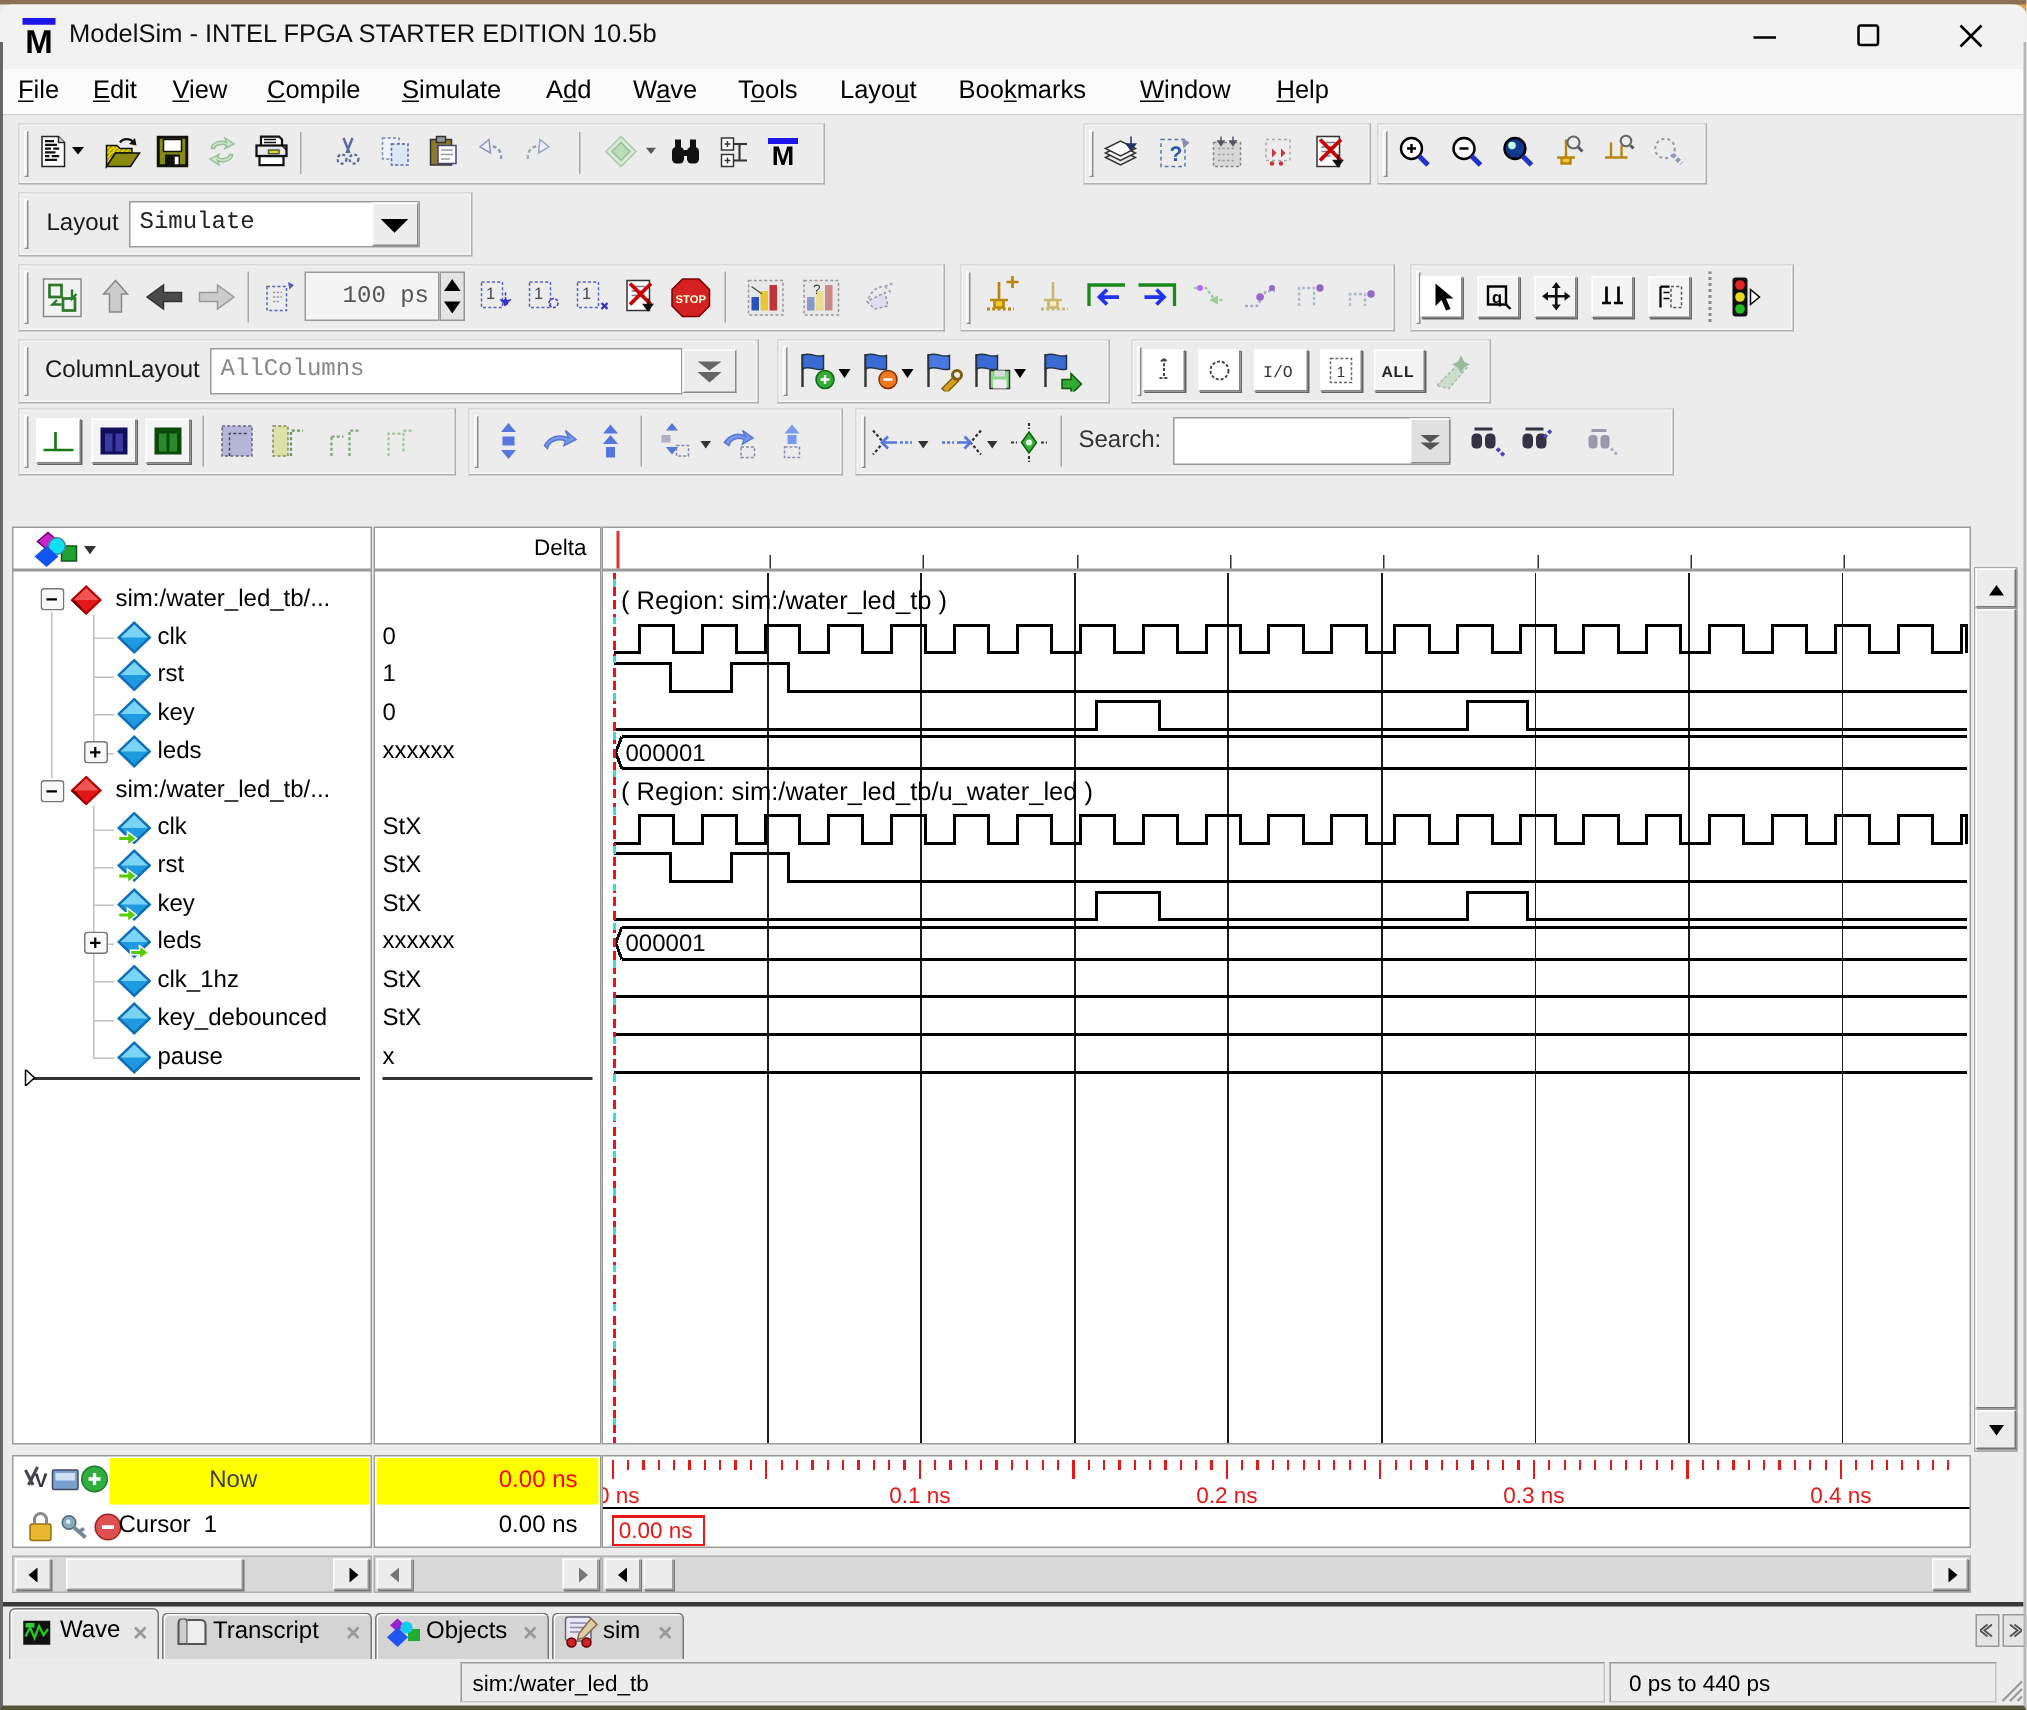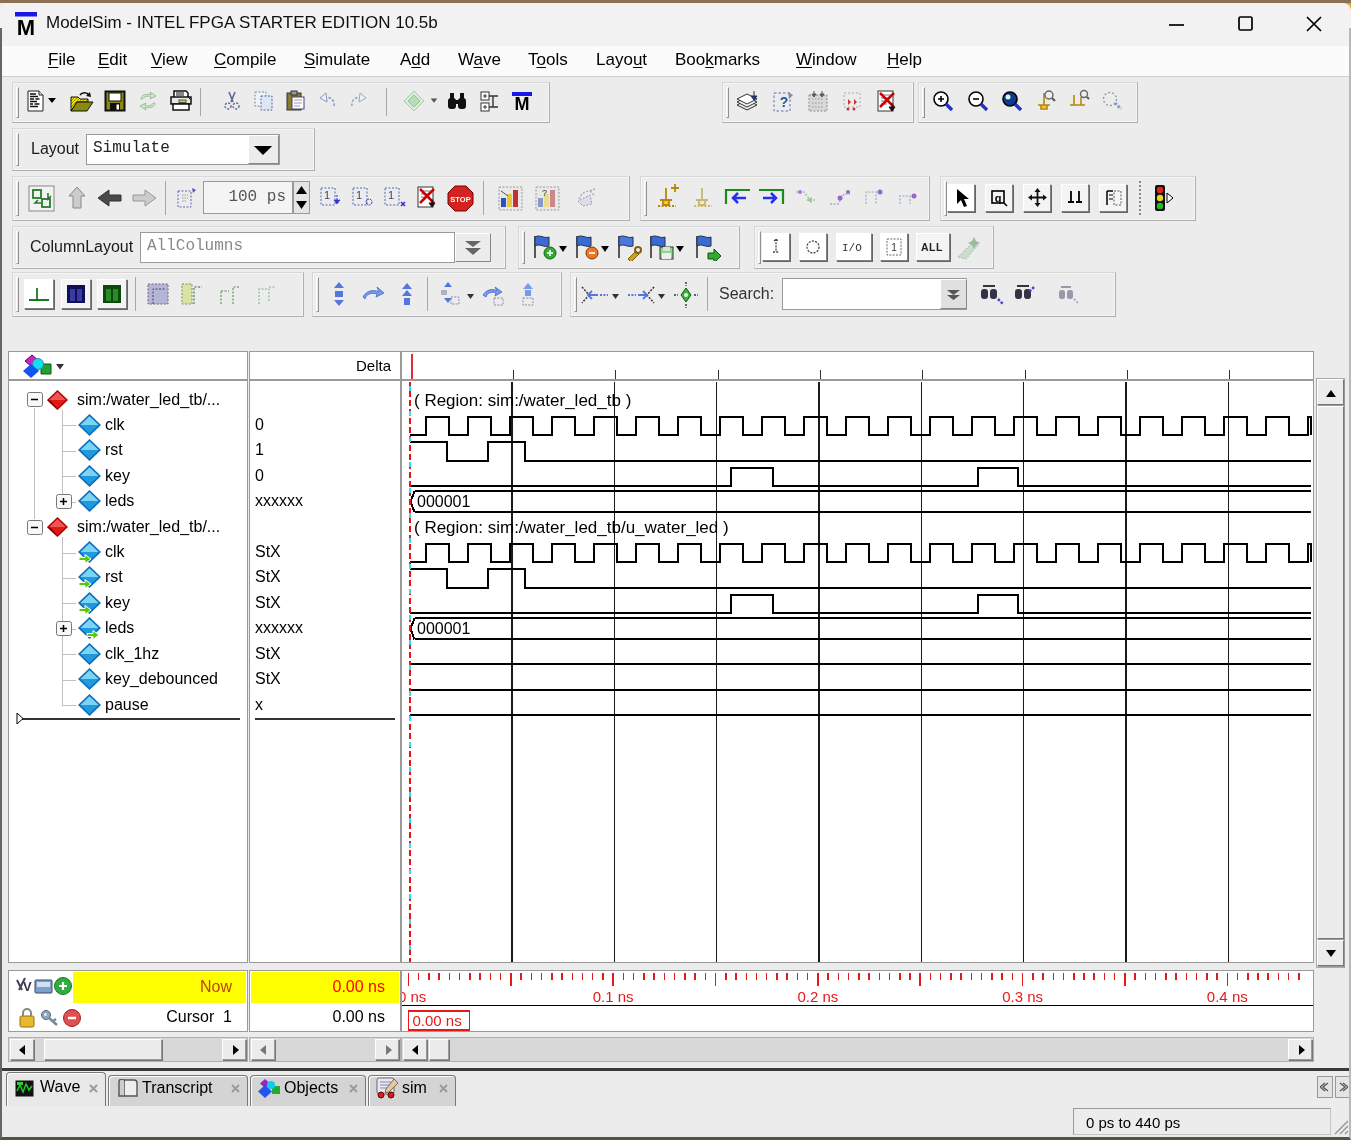--- a/index.html
+++ b/index.html
@@ -3,21 +3,21 @@
 *{margin:0;padding:0;box-sizing:border-box;}
 html,body{width:1351px;height:1140px;overflow:hidden;}
 body{font-family:"Liberation Sans",sans-serif;background:#ececec;position:relative;}
 .abs{position:absolute;}
 #topedge{left:0;top:0;width:1351px;height:3px;background:#8a7055;}
 #corner-r{right:0;top:0;width:10px;height:10px;background:#e8a33d;z-index:0;}
 #titlebar{left:0;top:3px;width:1351px;height:43px;background:#f2f2f2;border-radius:8px 8px 0 0;z-index:1;}
 #winborder{left:0;top:28px;width:1351px;height:1112px;border-left:2px solid #666;border-right:2px solid #b8b8b8;border-bottom:3px solid #55543a;z-index:50;pointer-events:none;}
 #title-text{left:46px;top:13px;font-size:17px;color:#101010;z-index:2;}
 #menubar{left:2px;top:46px;width:1347px;height:31px;background:#fbfbfb;border-bottom:1px solid #cfcfcf;font-size:17px;color:#000;z-index:2;}
-.mi{position:absolute;top:4px;margin-left:36px;}
+.mi{position:absolute;top:4px;}
 .mi u{text-decoration:underline;text-underline-offset:2px;}
 #toolarea{left:2px;top:77px;width:1347px;height:246px;background:#ececec;z-index:2;}
 .panel{position:absolute;border:1px solid #b0b0b0;border-top-color:#d8d8d8;border-left-color:#d8d8d8;box-shadow:inset 0 0 0 1px #f5f5f5;}
 .grip{position:absolute;left:3px;top:4px;bottom:4px;width:3px;border-left:1px solid #fff;border-top:1px solid #fff;border-right:1px solid #8f8f8f;border-bottom:1px solid #8f8f8f;}
 .ico{position:absolute;width:22px;height:22px;}
 .sep{position:absolute;width:1px;background:#a8a8a8;}
 .combo{position:absolute;background:#fff;border:1px solid #9a9a9a;font-family:"Liberation Mono",monospace;font-size:16px;color:#222;}
 .cbtn{position:absolute;background:#ececec;border:1px solid #888;border-top-color:#fff;border-left-color:#fff;}
 label.tl{position:absolute;font-size:15px;color:#1a1a1a;}
 .pbtn{position:absolute;width:28px;height:28px;background:#f4f4f4;border:1px solid #808080;border-top-color:#fff;border-left-color:#fff;box-shadow:1px 1px 0 #666;}
@@ -925,33 +925,33 @@
 <div class="abs whitebox" style="left:247px;top:647px;width:152px;height:62px"></div>
 <svg class="abs" style="left:13px;top:653px;width:58px;height:20px" viewBox="0 0 58 20">
       <path d="M2 4l5 10M10 2l-6 12" stroke="#445" stroke-width="2"></path>
       <text x="8" y="15" font-size="13" font-weight="bold" fill="#334" font-family="Liberation Sans">V</text>
       <rect x="20" y="4" width="17" height="13" rx="1" fill="#7aa0cc" stroke="#446"></rect>
       <rect x="22" y="6" width="13" height="5" fill="#cfe0f0"></rect>
       <circle cx="48" cy="10" r="8.5" fill="#2fae3f" stroke="#1a7a28"></circle>
       <path d="M44 10h8M48 6v8" stroke="#fff" stroke-width="2.2"></path>
     </svg>
 <div class="abs" style="left:71px;top:649px;width:173px;height:31px;background:#ffff00"></div>
-<span class="abs" style="left:77px;top:655px;width:153px;text-align:right;font-size:16px;color:#c2410c">Now</span>
+<span class="abs" style="left:77px;top:655px;width:153px;text-align:center;font-size:16px;color:#404040">Now</span>
 <div class="abs" style="left:249px;top:649px;width:148px;height:31px;background:#ffff00"></div>
 <span class="abs" style="left:249px;top:655px;width:134px;text-align:right;font-size:16px;color:#ff0000">0.00 ns</span>
 <svg class="abs" style="left:16px;top:684px;width:64px;height:22px" viewBox="0 0 64 22">
       <rect x="2" y="9" width="14" height="11" rx="1.5" fill="#e8b830" stroke="#96700a"></rect>
       <path d="M5 9V6a4 4 0 018 0v3" fill="none" stroke="#888" stroke-width="2"></path>
       <circle cx="28" cy="8" r="4.5" fill="#8ab" stroke="#567"></circle>
       <circle cx="27.5" cy="7.5" r="1.5" fill="#def"></circle>
       <path d="M31 11l8 7M35 14l3-2" stroke="#789" stroke-width="2.5"></path>
       <circle cx="54" cy="11" r="8.5" fill="#e05050" stroke="#a02020"></circle>
       <path d="M50 11h8" stroke="#fff" stroke-width="2.5"></path>
     </svg>
-<span class="abs" style="left:77px;top:685px;width:153px;text-align:right;font-size:16px;color:#000">Cursor&nbsp;&nbsp;1</span>
+<span class="abs" style="left:77px;top:685px;width:153px;font-size:16px;color:#000">Cursor&nbsp;&nbsp;1</span>
 <span class="abs" style="left:249px;top:685px;width:134px;text-align:right;font-size:16px;color:#000">0.00 ns</span>
 
 <div class="abs" id="hsb1" style="left:6px;top:714px;width:240px;height:25px">
       <div class="abs" style="left:0;top:0;width:240px;height:25px;background:#d8d8d8;border:1px solid #b0b0b0"></div>
       <div class="abs" style="left:2px;top:2px;width:24px;height:21px;background:#ececec;border:1px solid #999;border-top-color:#fff;border-left-color:#fff;box-shadow:1px 1px 0 #777"></div>
       <svg class="abs" style="left:9px;top:8px;width:10px;height:10px" viewBox="0 0 10 10">
         <path d="M8 0L2 5l6 5z" fill="#000"></path>
       </svg>
       <div class="abs" style="left:214px;top:2px;width:24px;height:21px;background:#ececec;border:1px solid #999;border-top-color:#fff;border-left-color:#fff;box-shadow:1px 1px 0 #777"></div>
       <svg class="abs" style="left:223px;top:8px;width:10px;height:10px" viewBox="0 0 10 10">
@@ -1032,19 +1032,22 @@
     <svg class="abs" style="left:1318px;top:11px;width:10px;height:10px" viewBox="0 0 10 10">
       <path d="M8 1L3 5l5 4M5 1L0 5l5 4" stroke="#555" fill="none" stroke-width="1.3"></path>
     </svg>
     <div class="abs" style="left:1333px;top:5px;width:16px;height:22px;background:#e4e4e4;border:1px solid #999"></div>
     <svg class="abs" style="left:1336px;top:11px;width:10px;height:10px" viewBox="0 0 10 10">
       <path d="M2 1l5 4-5 4M5 1l5 4-5 4" stroke="#555" fill="none" stroke-width="1.3"></path>
     </svg>
   </div>
 
 <div class="abs" style="left:2px;top:1106px;width:1347px;height:32px;background:#ececec;z-index:2" id="statusbar">
+ <div class="stat" style="left:305px;top:2px;width:763px;height:27px">
+      <span style="position:absolute;left:7px;top:5px">sim:/water_led_tb</span>
+    </div>
  <div class="stat" style="left:1071px;top:2px;width:258px;height:27px">
       <span style="position:absolute;left:12px;top:5px">0 ps to 440 ps</span>
     </div>
  <svg class="abs" style="left:1332px;top:14px;width:15px;height:15px" viewBox="0 0 15 15">
       <path d="M14 1L1 14M14 6L6 14M14 11l-3 3" stroke="#999" stroke-width="1.5"></path>
     </svg>
 </div>
 
 </body></html>

